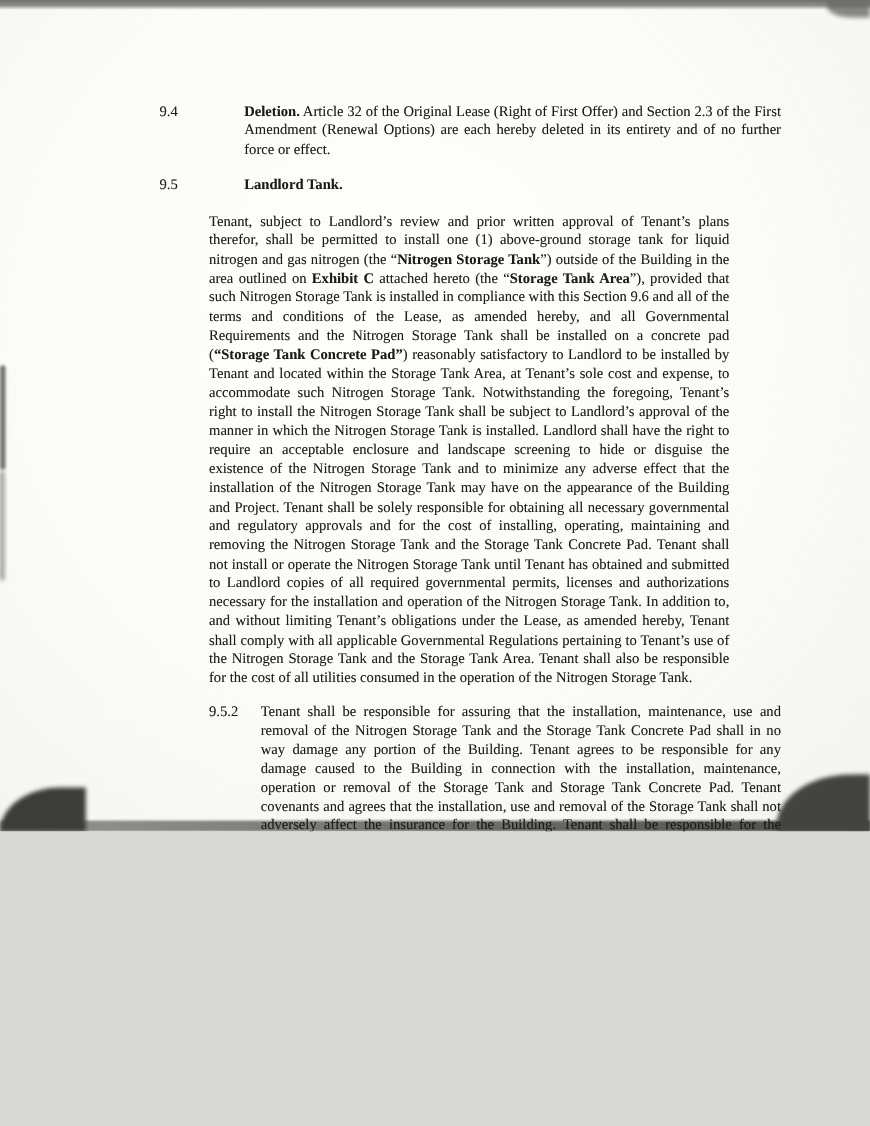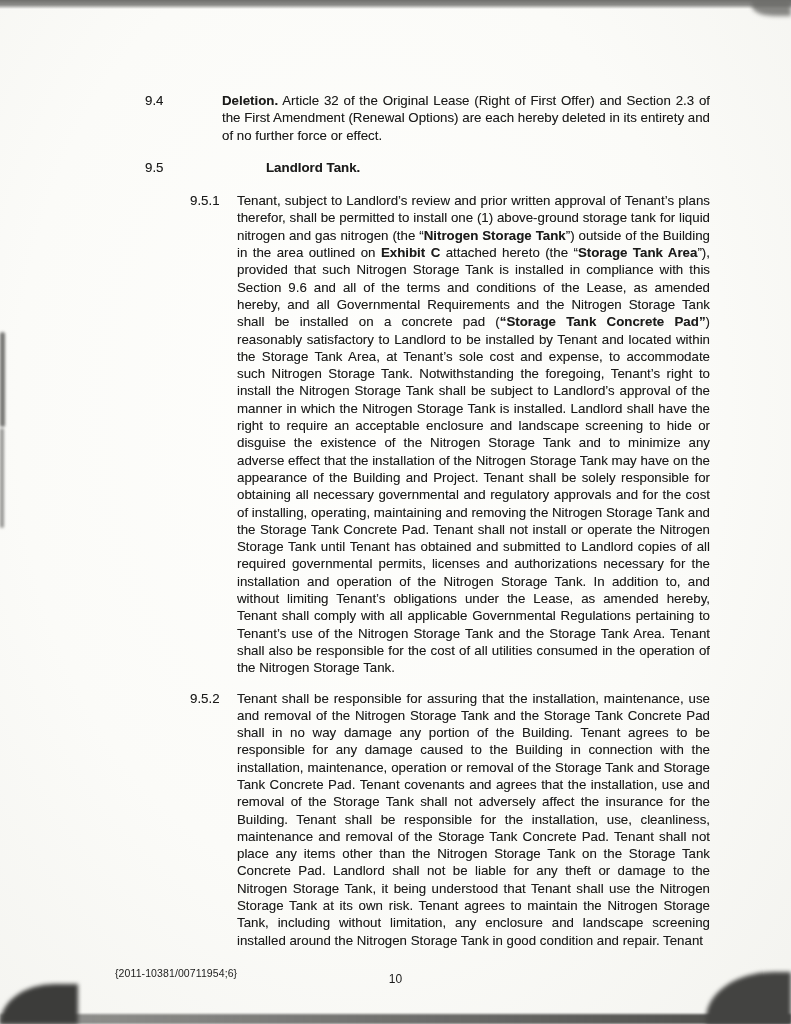--- a/index.html
+++ b/index.html
@@ -1,25 +1,25 @@
 <!DOCTYPE html>
 <html><head>
 <meta charset="utf-8">
 <style>
   html, body { margin: 0; padding: 0; }
   body { background: #d9d9d6; }
 
   .scan-root {
     position: relative;
     width: 791px;
-    height: 1024px;
+    height: 756px;
     margin: 0 auto;
     overflow: hidden;
     background: radial-gradient(ellipse at 45% 40%, #fefefc 0%, #fbfbf8 55%, #f3f3ef 100%);
-    font-family: Liberation Sans, sans-serif;
+    font-family: Liberation Serif, serif;
     color: #1b1b1a;
   }
 
   
   .artifact { position: absolute; pointer-events: none; }
   .art-top-band {
     top: 0; left: 0; width: 791px; height: 9px;
     background: linear-gradient(to bottom, #6f6f6c 0%, #8d8d8a 55%, rgba(160,160,156,0) 100%);
     filter: blur(0.6px);
   }
@@ -61,21 +61,21 @@
     text-shadow: 0 0 0.4px rgba(20,20,20,0.35);
   }
   .sec { display: flex; }
   .sec-num { width: 45px; flex: none; }
   .sec-text { width: 520px; text-align: justify; margin-left: 32px; }
 
   .sub { display: flex; margin-left: 45px; }
   .sub-num { width: 47px; flex: none; }
   .sub-text { width: 473px; text-align: justify; }
 
-  .sec-gap  { margin-top: 15px; gap: 44px; }
+  .sec-gap  { margin-top: 15px; }
   .sub-gap1 { margin-top: 16px; }
   .sub-gap2 { margin-top: 13px; }
 
   .b { font-weight: bold; }
 
   
   .footer-docid {
     position: absolute;
     left: 115px; top: 967px;
     font-size: 10.5px;
@@ -107,21 +107,20 @@
       <div class="sec-num">9.4</div>
       <div class="sec-text"><span class="b">Deletion.</span><span><span>  Article 32 of the Original Lease (Right of First Offer) and Section 2.3 of the First Amendment (Renewal Options) are each hereby deleted in its entirety and of no further force or effect.</span></span></div>
     </section>
 
     <section class="sec sec-gap">
       <div class="sec-num">9.5</div>
       <div class="sec-text"><span class="b">Landlord Tank.</span><span></span></div>
     </section>
 
     <section class="sub sub-gap1">
-      <div class="sub-num">9.5.1</div>
       <div class="sub-text"><span>Tenant, subject to Landlord’s review and prior written approval of Tenant’s plans therefor, shall be permitted to install one (1) above-ground storage tank for liquid nitrogen and gas nitrogen (the “</span><span class="b">Nitrogen Storage Tank</span><span>”) outside of the Building in the area outlined on </span><span class="b">Exhibit C</span><span> attached hereto (the “</span><span class="b">Storage Tank Area</span><span>”), provided that such Nitrogen Storage Tank is installed in compliance with this Section 9.6 and all of the terms and conditions of the Lease, as amended hereby, and all Governmental Requirements and the Nitrogen Storage Tank shall be installed on a concrete pad (</span><span class="b">“Storage Tank Concrete Pad”</span><span>) reasonably satisfactory to Landlord to be installed by Tenant and located within the Storage Tank Area, at Tenant’s sole cost and expense, to accommodate such Nitrogen Storage Tank.  Notwithstanding the foregoing, Tenant’s right to install the Nitrogen Storage Tank shall be subject to Landlord’s approval of the manner in which the Nitrogen Storage Tank is installed.  Landlord shall have the right to require an acceptable enclosure and landscape screening to hide or disguise the existence of the Nitrogen Storage Tank and to minimize any adverse effect that the installation of the Nitrogen Storage Tank may have on the appearance of the Building and Project.  Tenant shall be solely responsible for obtaining all necessary governmental and regulatory approvals and for the cost of installing, operating, maintaining and removing the Nitrogen Storage Tank and the Storage Tank Concrete Pad.  Tenant shall not install or operate the Nitrogen Storage Tank until Tenant has obtained and submitted to Landlord copies of all required governmental permits, licenses and authorizations necessary for the installation and operation of the Nitrogen Storage Tank.  In addition to, and without limiting Tenant’s obligations under the Lease, as amended hereby, Tenant shall comply with all applicable Governmental Regulations pertaining to Tenant’s use of the Nitrogen Storage Tank and the Storage Tank Area.  Tenant shall also be responsible for the cost of all utilities consumed in the operation of the Nitrogen Storage Tank.</span></div>
     </section>
 
     <section class="sub sub-gap2">
       <div class="sub-num">9.5.2</div>
       <div class="sub-text"><span>Tenant shall be responsible for assuring that the installation, maintenance, use and removal of the Nitrogen Storage Tank and the Storage Tank Concrete Pad shall in no way damage any portion of the Building.  Tenant agrees to be responsible for any damage caused to the Building in connection with the installation, maintenance, operation or removal of the Storage Tank and Storage Tank Concrete Pad.  Tenant covenants and agrees that the installation, use and removal of the Storage Tank shall not adversely affect the insurance for the Building.  Tenant shall be responsible for the installation, use, cleanliness, maintenance and removal of the Storage Tank Concrete Pad.  Tenant shall not place any items other than the Nitrogen Storage Tank on the Storage Tank Concrete Pad.  Landlord shall not be liable for any theft or damage to the Nitrogen Storage Tank, it being understood that Tenant shall use the Nitrogen Storage Tank at its own risk.  Tenant agrees to maintain the Nitrogen Storage Tank, including without limitation, any enclosure and landscape screening installed around the Nitrogen Storage Tank in good condition and repair.  Tenant</span></div>
     </section>
 
   </main>
 

